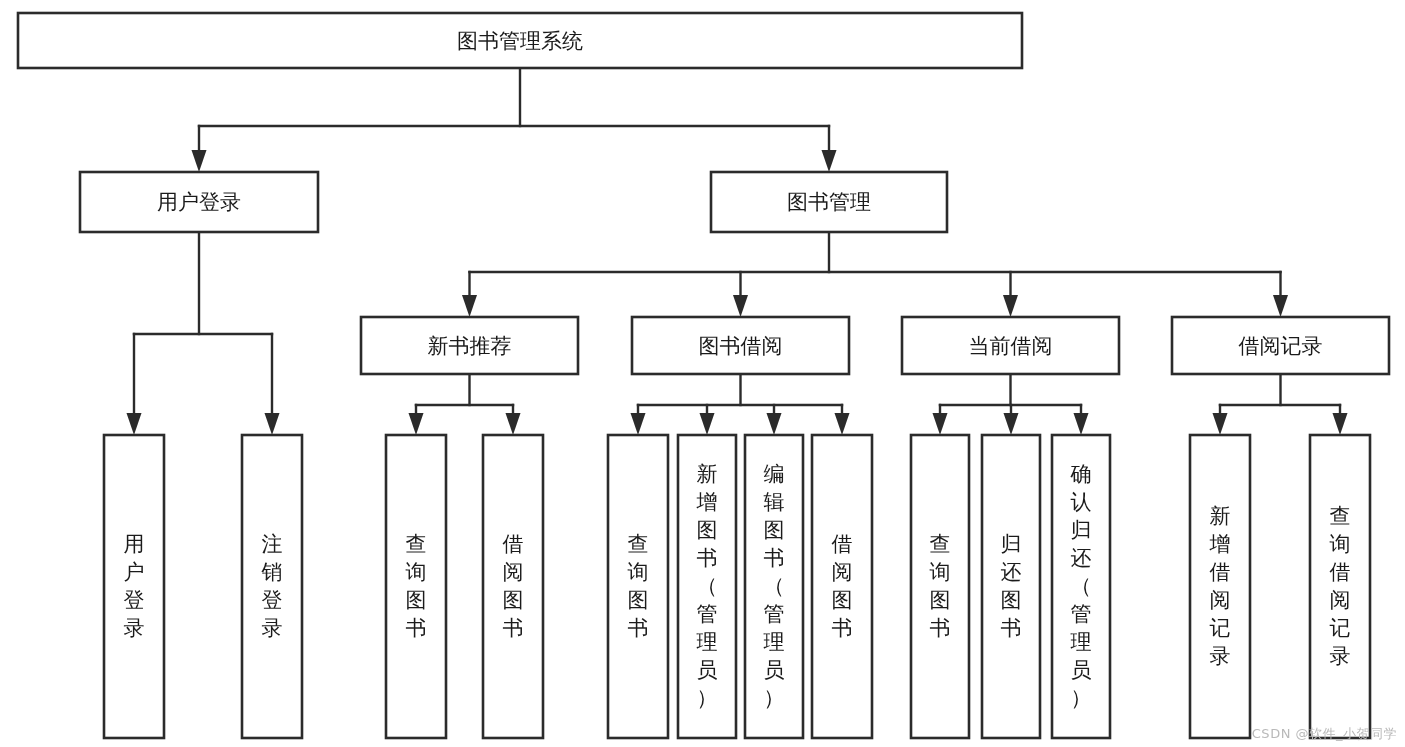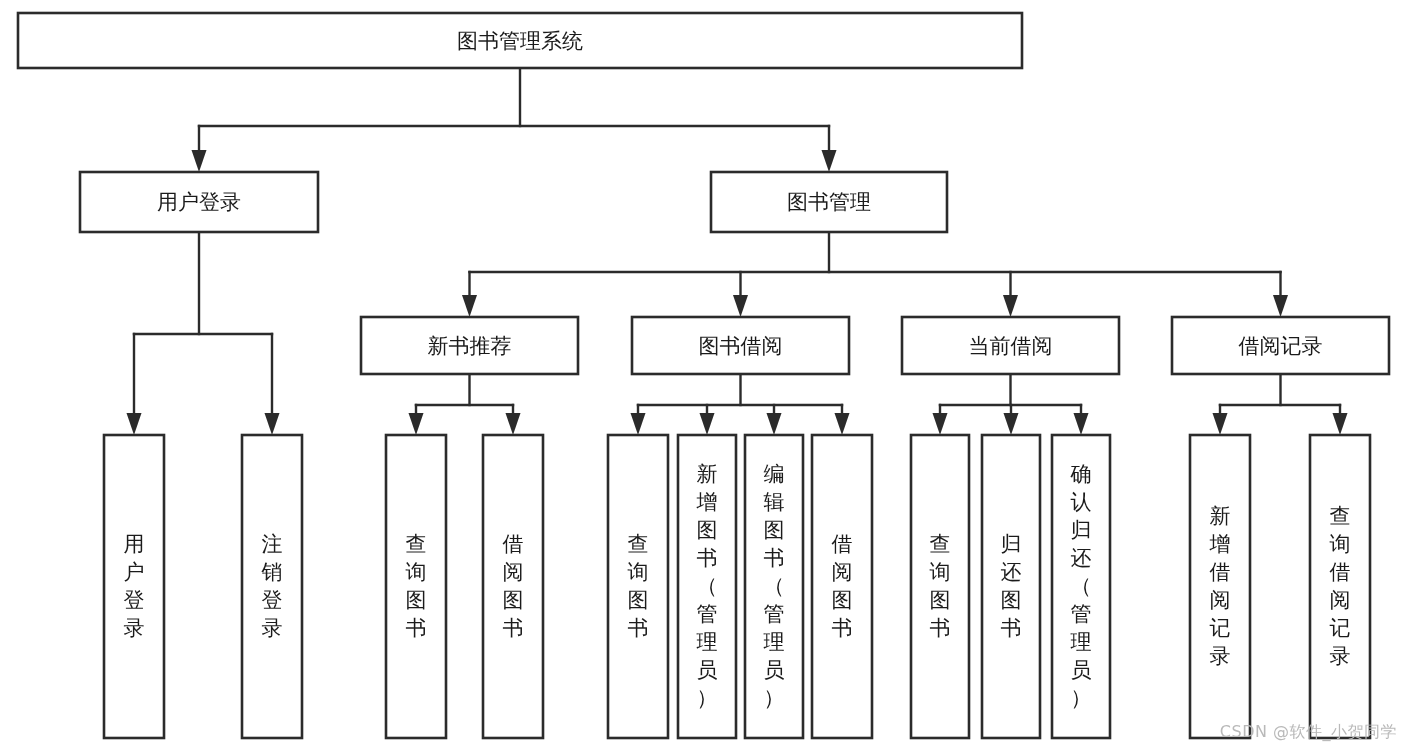--- a/index.html
+++ b/index.html
@@ -53,21 +53,21 @@
     fill: #1b1b1b;
     font-family: "DejaVu Sans", "Liberation Sans", sans-serif;
     font-size: 21px;
     text-anchor: middle;
   }
   .watermark {
     position: absolute;
     right: 8px;
     bottom: 4px;
     font-family: "DejaVu Sans", "Liberation Sans", sans-serif;
-    font-size: 16px;
+    font-size: 13px;
     color: #b9b9b9;
     white-space: nowrap;
     letter-spacing: 0.5px;
   }
 </style>
 </head>
 <body>
 
 <div id="diagram-root">
   <svg id="flow" viewBox="0 0 1405 747">

